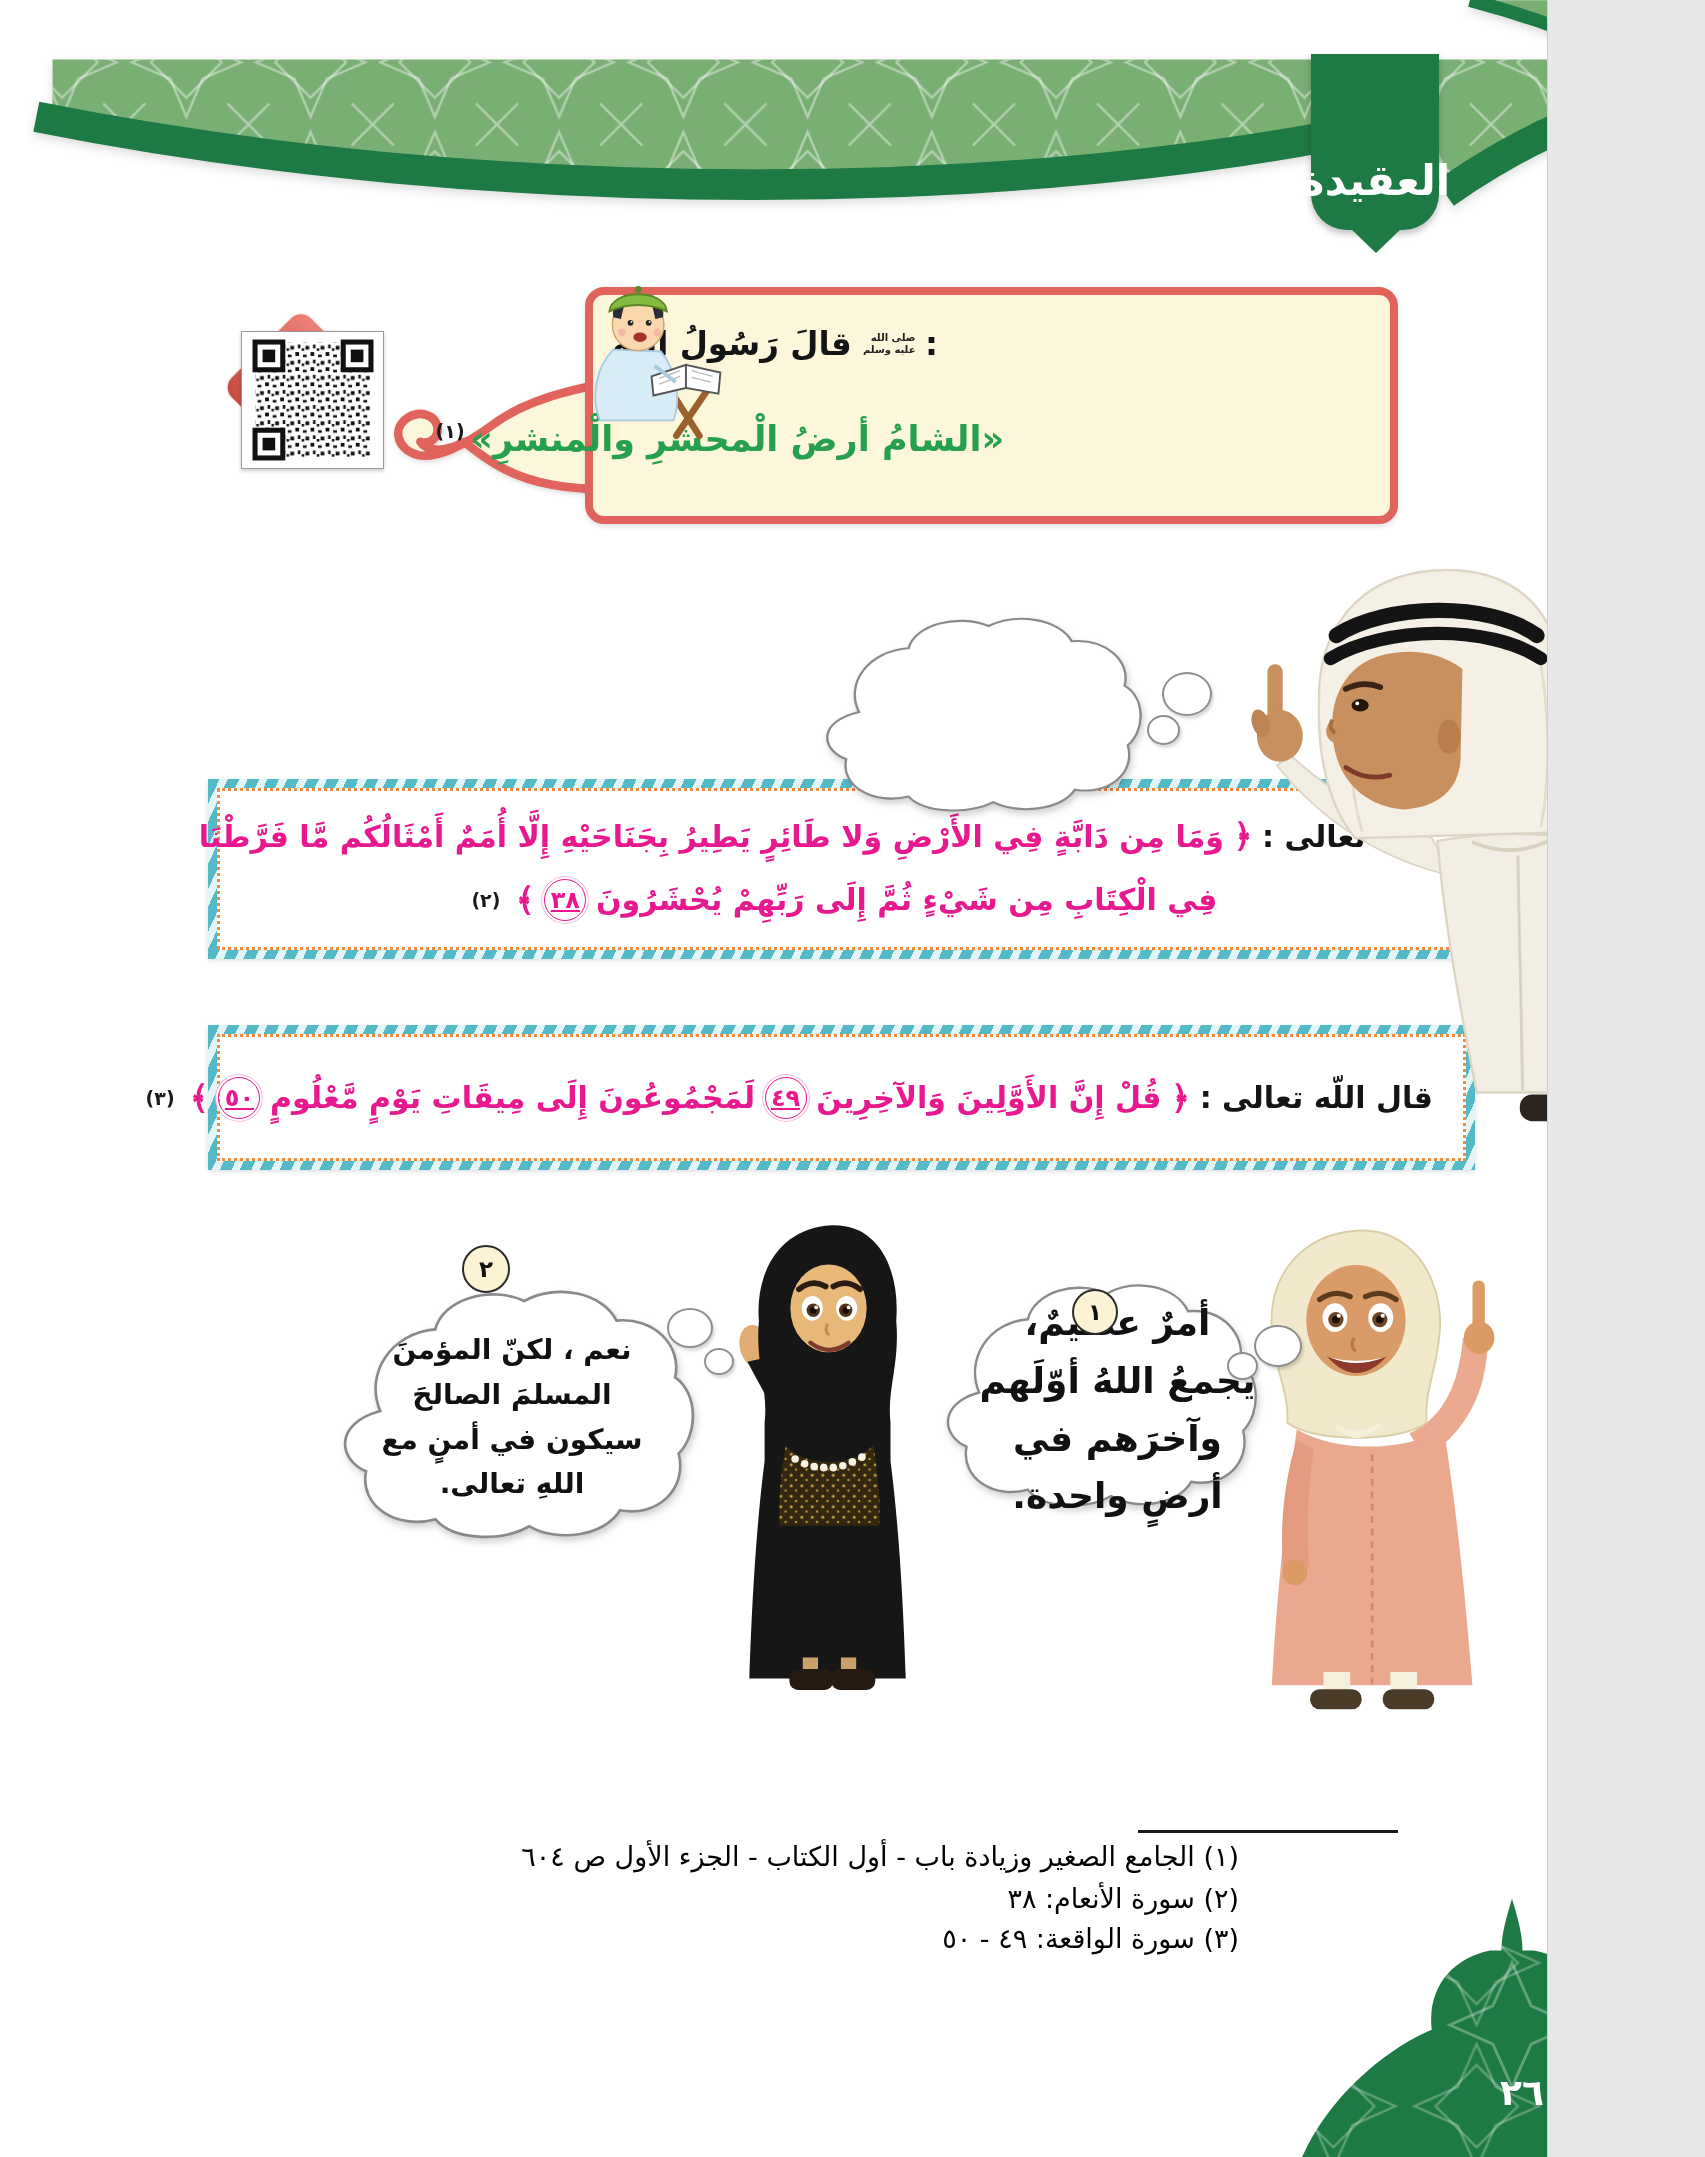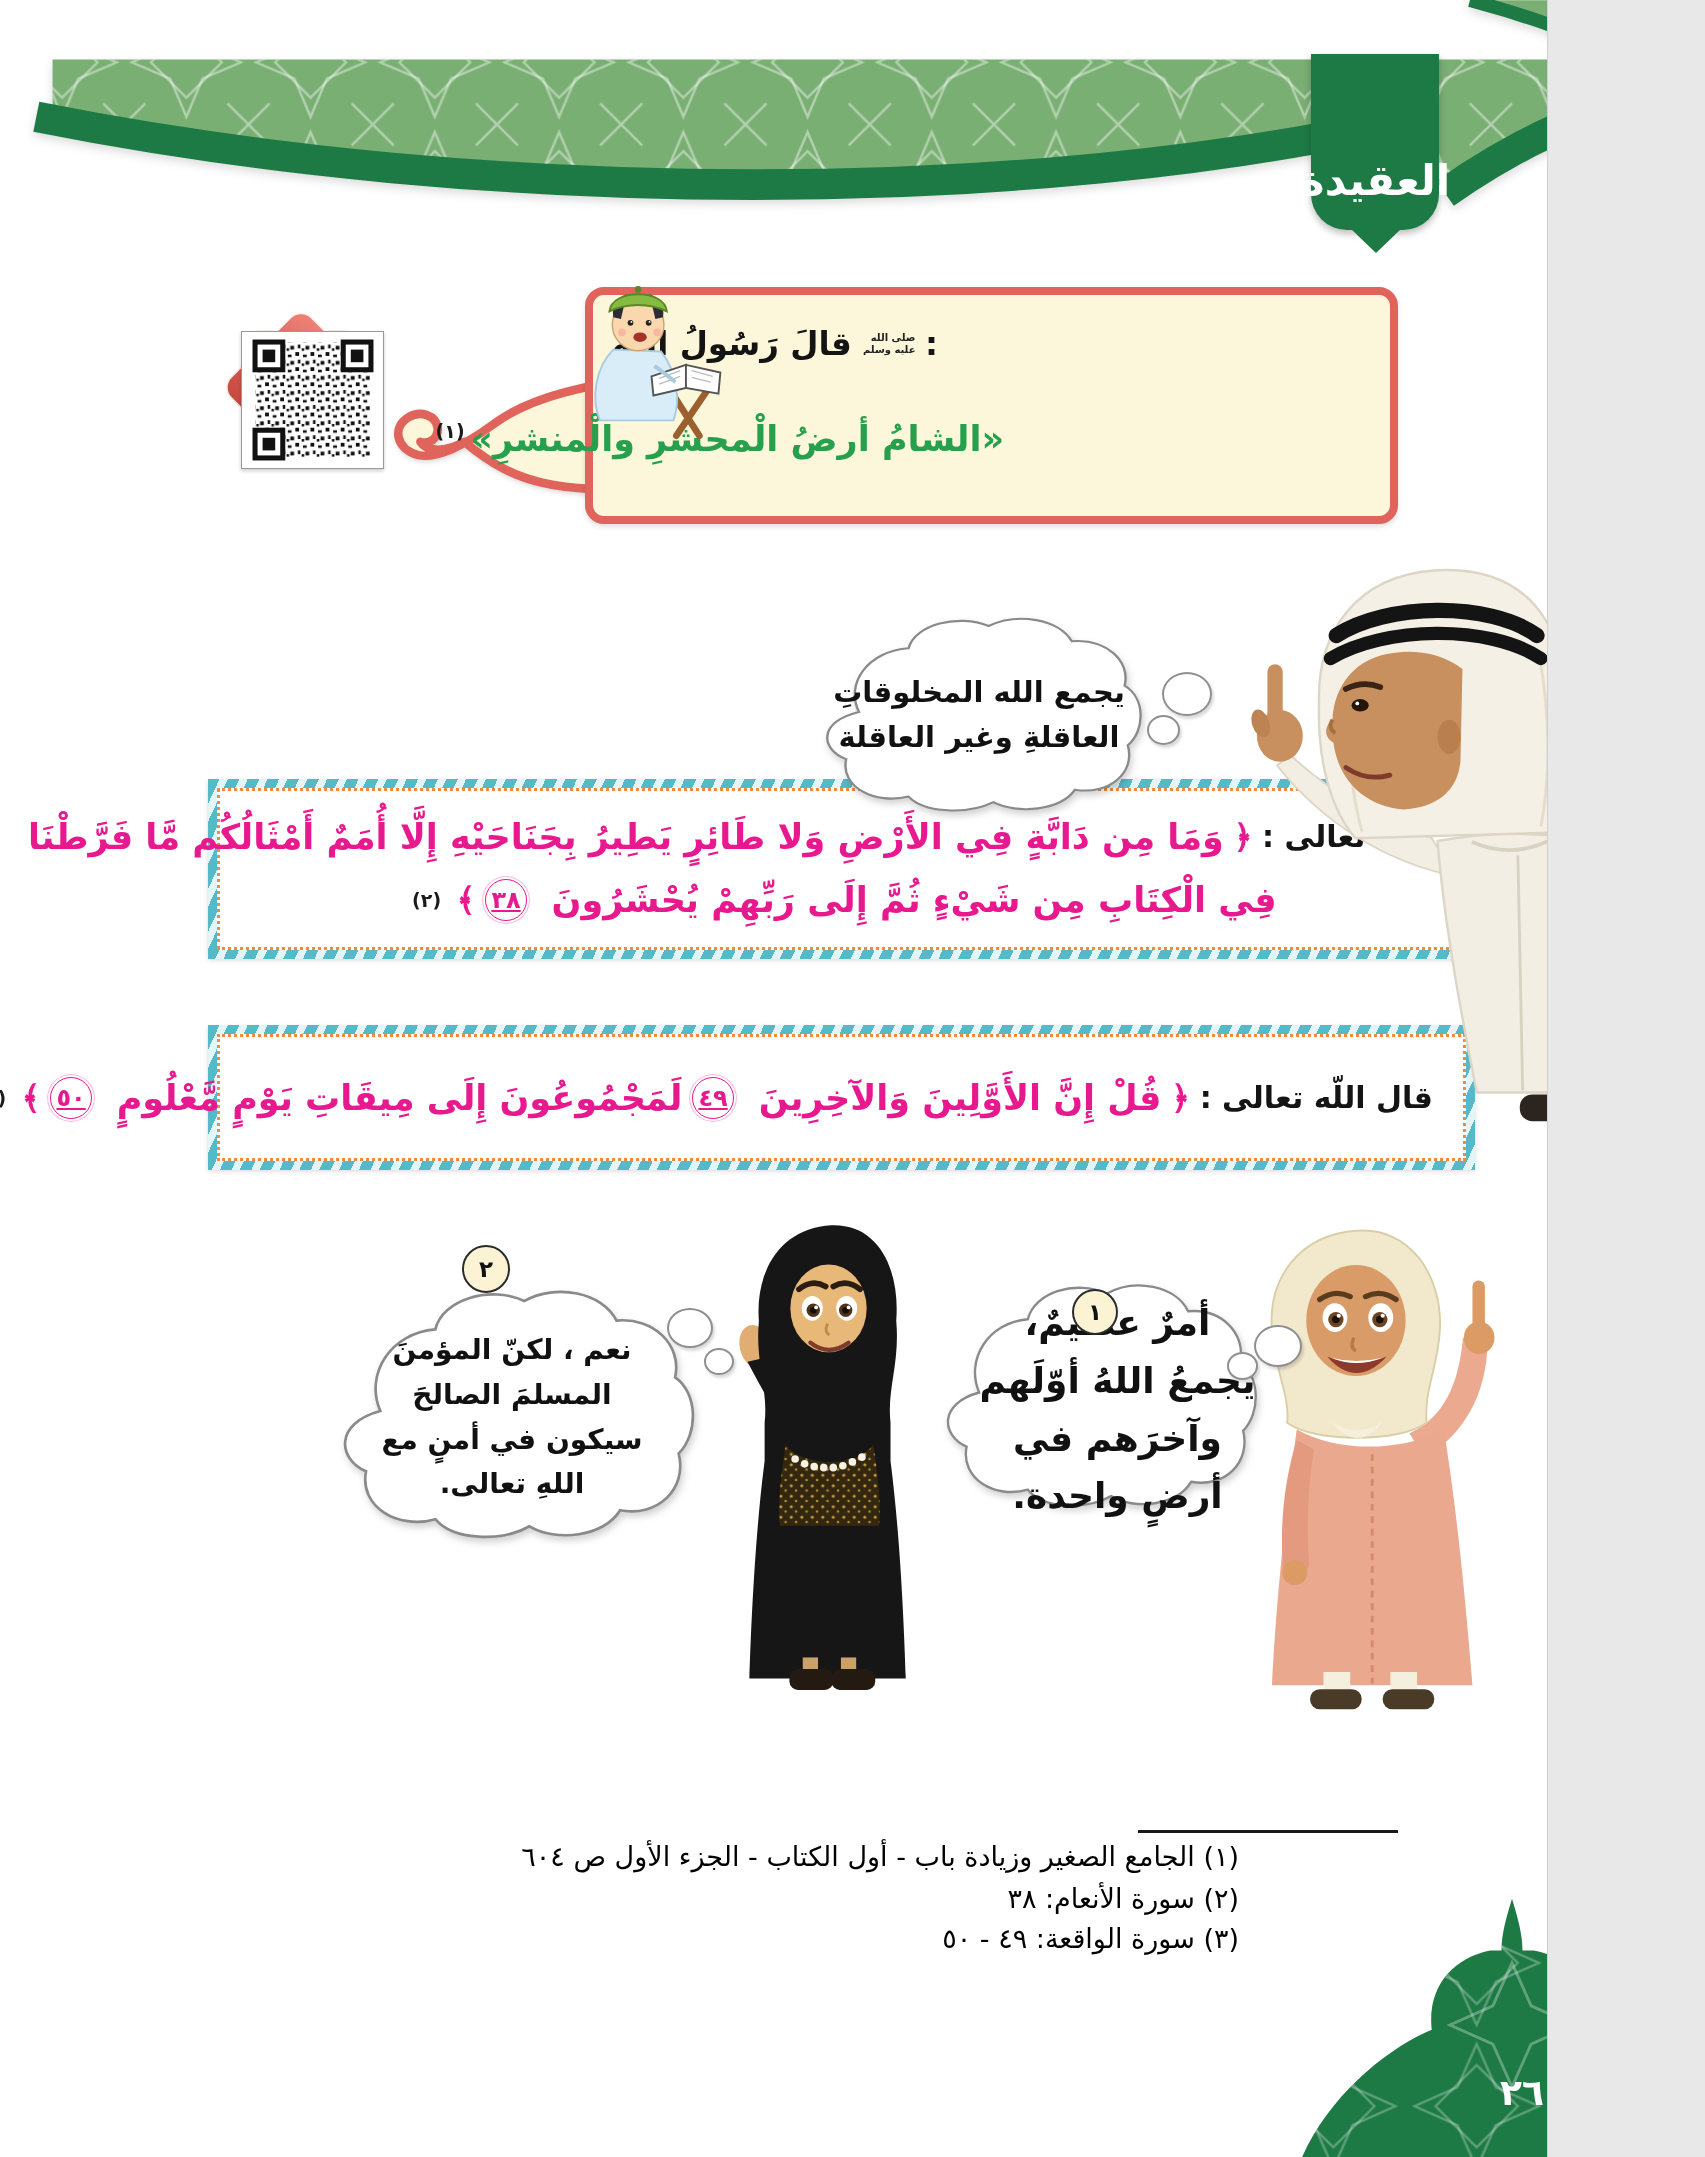--- a/index.html
+++ b/index.html
@@ -29,21 +29,21 @@
   
   .vbox{box-sizing:border-box;background:repeating-linear-gradient(115deg,#55bac7 0 10.5px,#e3f5f7 10.5px 18px);
         padding:8.6px;z-index:2;box-shadow:0 1.9px 4.8px rgba(0,0,0,.15);}
   .vbox-inner{width:100%;height:100%;box-sizing:border-box;background:#fff;
               border:3.8px dotted #f08a3c;display:flex;flex-direction:column;justify-content:space-evenly;
               padding:3.8px 17px;}
   .vrow{display:flex;align-items:center;gap:9.6px;direction:rtl;white-space:nowrap;}
   .vrow.start{justify-content:flex-start;}
   .vrow.center{justify-content:center;}
   .vlabel{font-size:30px;font-weight:bold;color:#141414;}
-  .vtext{font-size:35px;font-weight:bold;color:#e8188f;margin-left:15px;}
+  .vtext{font-size:30px;font-weight:bold;color:#e8188f;}
   .vbracket{font-size:32.5px;font-weight:bold;color:#e8188f;}
   .medallion{flex:none;width:40px;height:40px;border:1.9px solid #e8188f;border-radius:50%;
              color:#e8188f;font-size:24px;font-weight:bold;display:flex;align-items:center;
              justify-content:center;box-shadow:0 0 0 1.9px #fff,0 0 0 2.9px #f8b8dc;text-decoration:underline;}
   
   .cloud-svg{filter:drop-shadow(2.9px 4.8px 3.8px rgba(0,0,0,.18));}
   .bubble-text{z-index:8;text-align:center;font-weight:bold;color:#111;direction:rtl;
                display:flex;align-items:center;justify-content:center;}
   .tb{background:#fff;border:2.9px solid #8f8f8f;border-radius:50%;z-index:7;
       box-shadow:1.9px 2.9px 2.9px rgba(0,0,0,.15);}
@@ -160,21 +160,20 @@
   <div id="hadith-line2" class="abs ar">
     <span>«الشامُ أرضُ الْمحشرِ والْمنشرِ»</span><span class="fn-ref">(١)</span>
   </div>
 
   <svg class="abs cloud-svg" style="left:811px;top:608px;width:336px;height:208px;z-index:7;" viewBox="0 0 420 300" preserveAspectRatio="none">
     <path d="M 60,150 C 42,108 72,62 122,58 C 130,24 184,8 222,26 C 258,6 310,16 326,48
              C 368,44 400,76 392,112 C 418,130 418,176 396,198 C 406,238 372,270 330,262
              C 312,292 258,298 228,280 C 196,298 142,296 122,272 C 80,284 36,258 44,218
              C 12,204 8,164 60,150 Z" fill="#fff" stroke="#8a8a8a" stroke-width="3"></path>
   </svg>
-  <div class="abs bubble-text" style="left:830px;top:635px;width:298px;height:159px;font-size:29px;line-height:1.55;">يجمع الله المخلوقاتِ العاقلةِ وغير العاقلة</div>
   <div class="abs tb" style="left:1162px;top:672px;width:46px;height:40px;"></div>
   <div class="abs tb" style="left:1147px;top:715px;width:29px;height:26px;"></div>
 
   <svg class="abs" style="left:1233px;top:559px;width:478px;height:588px;z-index:5;" viewBox="0 0 500 615">
     <path d="M 60,205 C 95,238 140,268 208,292 L 232,332 C 158,316 94,276 46,216 Z" fill="#f2eee3" stroke="#ddd6c6" stroke-width="2"></path>
     <rect x="36" y="110" width="16" height="60" rx="8" fill="#c9905f"></rect>
     <ellipse cx="49" cy="185" rx="24" ry="27" fill="#c9905f"></ellipse>
     <ellipse cx="29" cy="172" rx="9" ry="15" fill="#bd8352" transform="rotate(-18 29 172)"></ellipse>
     <path d="M 210,12 C 130,18 88,75 90,150 C 88,210 102,262 128,292 L 340,286
              C 352,225 352,140 338,88 C 318,30 270,8 210,12 Z" fill="#f4f0e6" stroke="#ddd6c6" stroke-width="2.5"></path>

